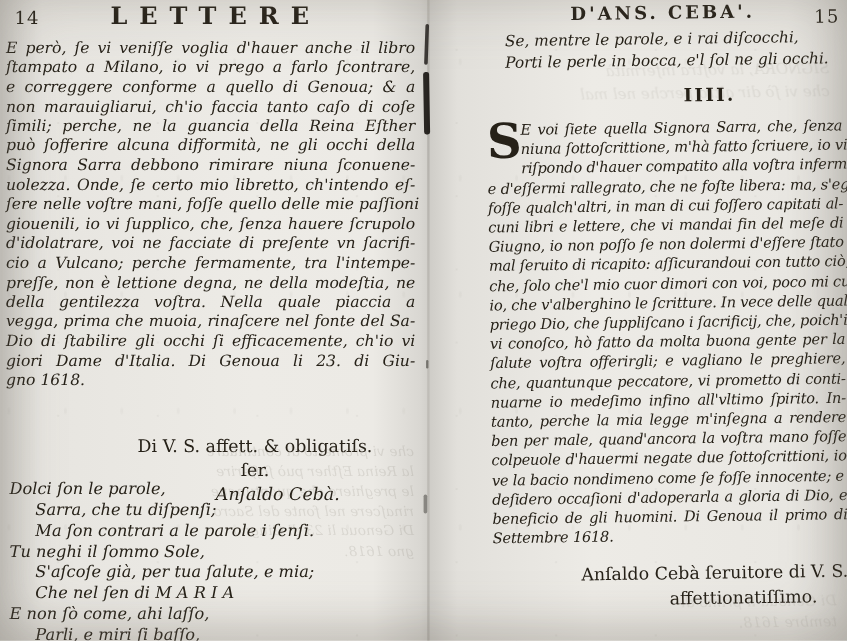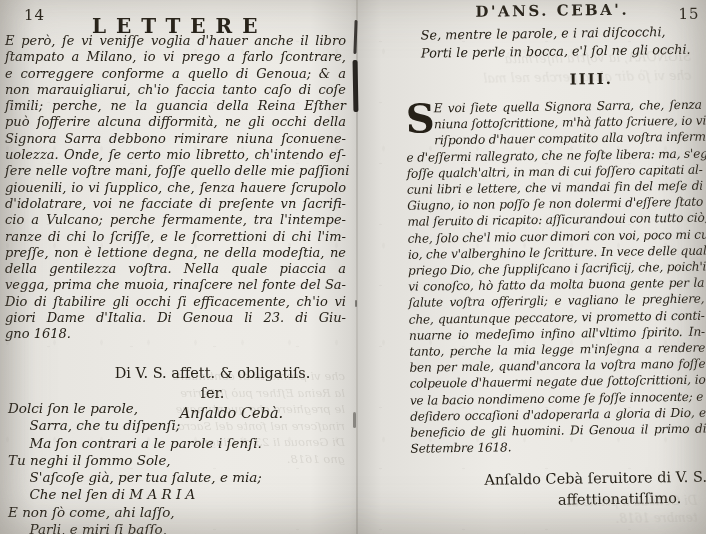--- a/index.html
+++ b/index.html
@@ -13,21 +13,21 @@
     box-shadow:inset 0 0 55px rgba(110,104,92,.28), inset 0 -12px 30px rgba(110,104,92,.18);}
   .grain{position:absolute;inset:0;pointer-events:none;opacity:.5;
     background-image:radial-gradient(rgba(90,85,75,.10) 1px, transparent 1.4px),
                      radial-gradient(rgba(90,85,75,.07) 1px, transparent 1.6px);
     background-size:83px 61px,47px 97px;background-position:7px 11px,31px 3px;}
   .page{position:absolute;top:0;height:534px;}
   .page-left{left:0;width:352px;}
   .page-right{left:354px;width:352px;transform:rotate(-0.8deg);transform-origin:30% 50%;}
   .pnum{position:absolute;font-size:15px;letter-spacing:1px;}
   .running-head{position:absolute;font-weight:bold;white-space:nowrap;}
-  .head-left{left:92px;top:14px;font-size:20px;letter-spacing:10px;}
+  .head-left{left:92px;top:1px;font-size:20px;letter-spacing:10px;}
   .head-right{left:125px;top:3px;font-size:15px;letter-spacing:2.5px;}
   .bodytext .tline{white-space:nowrap;text-align:justify;text-align-last:justify;font-style:italic;}
   .bodytext .tline:last-child{text-align-last:left;}
   .body-left{position:absolute;left:5px;top:33px;width:341px;font-size:13px;line-height:16.3px;}
   .body-right{position:absolute;left:54px;top:100px;width:296px;font-size:12.2px;line-height:16.2px;letter-spacing:-0.2px;}
   .dropcap{float:left;width:26px;margin:2px 2px 0 0;font-size:40px;line-height:31px;font-weight:bold;font-style:normal;}
   .sig{position:absolute;font-size:14.5px;line-height:20px;}
   .sig-left{left:105px;top:363px;width:215px;}
   .sig-left .s1{text-align:center;}
   .sig-left .s2{text-align:center;padding-left:38px;font-style:italic;}
@@ -49,37 +49,36 @@
   .gmark{position:absolute;background:#161310;border-radius:2px;}
   .gm1{left:354px;top:20px;width:3px;height:34px;opacity:.8;transform:rotate(2deg);}
   .gm2{left:353px;top:60px;width:5px;height:52px;opacity:.9;transform:rotate(-1deg);}
   .gm3{left:355px;top:300px;width:2px;height:7px;opacity:.45;}
   .gm4{left:353px;top:412px;width:3px;height:16px;opacity:.4;}
 </style>
 </head>
 <body>
 
 <div class="page page-left">
-  <div class="pnum" style="left:24px;top:6px;text-align:center;">14</div>
+  <div class="pnum" style="left:12px;top:6px;text-align:center;">14</div>
   <div class="running-head head-left">LETTERE</div>
 
   <div class="bodytext body-left">
       <div class="tline">E però, ſe vi veniſſe voglia d'hauer anche il libro</div>
       <div class="tline">ſtampato a Milano, io vi prego a farlo ſcontrare,</div>
       <div class="tline">e correggere conforme a quello di Genoua; &amp; a</div>
       <div class="tline">non marauigliarui, ch'io faccia tanto caſo di coſe</div>
       <div class="tline">ſimili; perche, ne la guancia della Reina Eſther</div>
       <div class="tline">può ſofferire alcuna difformità, ne gli occhi della</div>
       <div class="tline">Signora Sarra debbono rimirare niuna ſconuene-</div>
       <div class="tline">uolezza. Onde, ſe certo mio libretto, ch'intendo eſ-</div>
       <div class="tline">ſere nelle voſtre mani, foſſe quello delle mie paſſioni</div>
       <div class="tline">giouenili, io vi ſupplico, che, ſenza hauere ſcrupolo</div>
       <div class="tline">d'idolatrare, voi ne facciate di preſente vn ſacrifi-</div>
       <div class="tline">cio a Vulcano; perche fermamente, tra l'intempe-</div>
-      <div class="tline">ranze di chi lo ſcriſſe, e le ſcorrettioni di chi l'im-</div>
       <div class="tline">preſſe, non è lettione degna, ne della modeſtia, ne</div>
       <div class="tline">della gentilezza voſtra.  Nella quale piaccia a</div>
       <div class="tline">vegga, prima che muoia, rinaſcere nel fonte del Sa-</div>
       <div class="tline">Dio di ſtabilire gli occhi ſi efficacemente, ch'io vi</div>
       <div class="tline">giori Dame d'Italia.  Di Genoua li 23. di Giu-</div>
       <div class="tline">gno 1618.</div>
     </div>
 
   <div class="sig sig-left">
     <div class="s1">Di V. S. affett. &amp; obligatiſs. ſer.</div>

